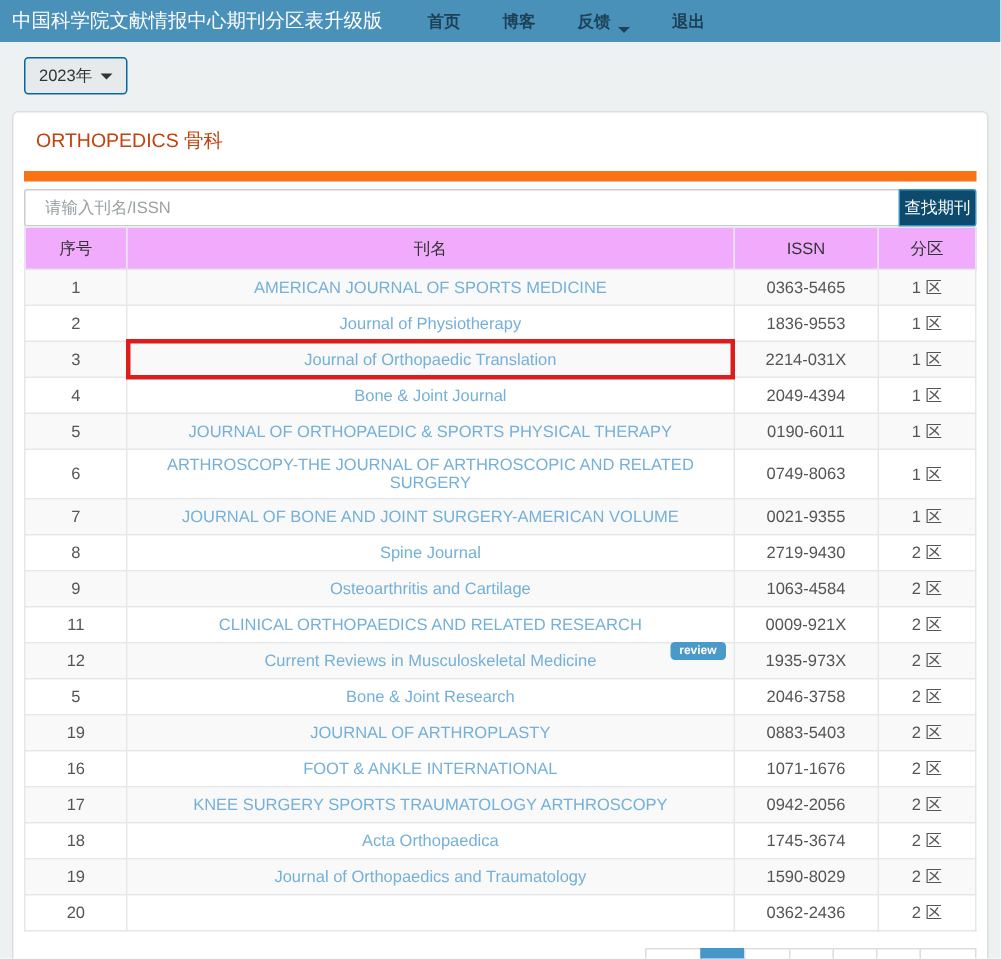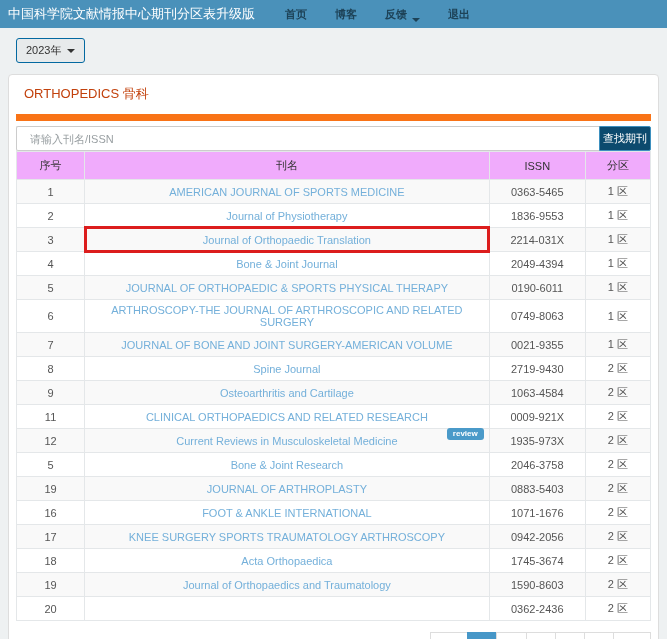--- a/index.html
+++ b/index.html
@@ -229,21 +229,21 @@
         </tr>
         <tr>
           <td>18</td>
           <td><a href="#" class="journal-link">Acta Orthopaedica</a></td>
           <td>1745-3674</td>
           <td>2 区</td>
         </tr>
         <tr>
           <td>19</td>
           <td><a href="#" class="journal-link">Journal of Orthopaedics and Traumatology</a></td>
-          <td>1590-8603</td>
+          <td>1590-8029</td>
           <td>2 区</td>
         </tr>
         <tr>
           <td>20</td>
           <td></td>
           <td>0362-2436</td>
           <td>2 区</td>
         </tr>
       </tbody>
   </table>

